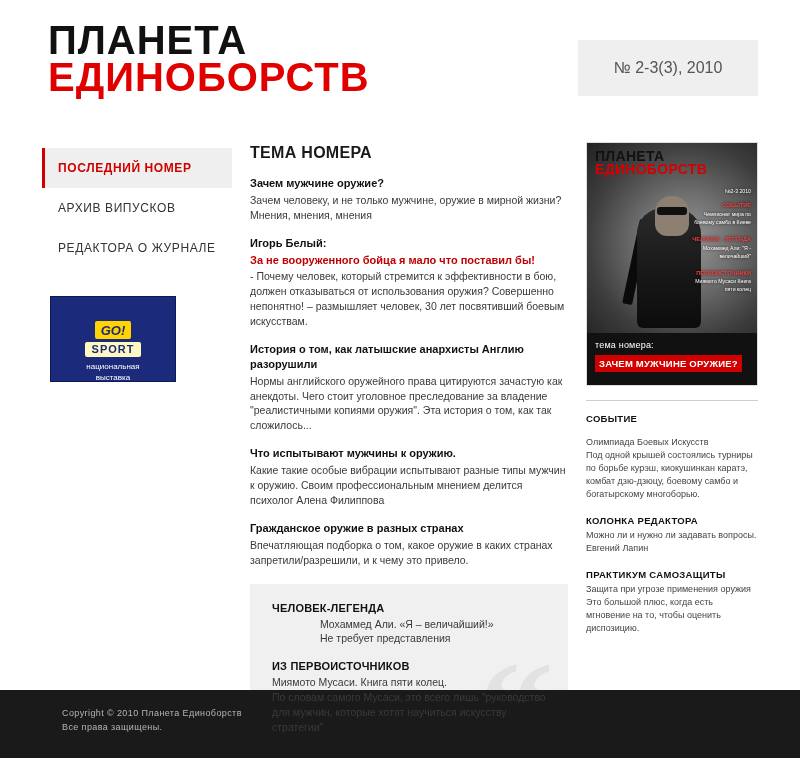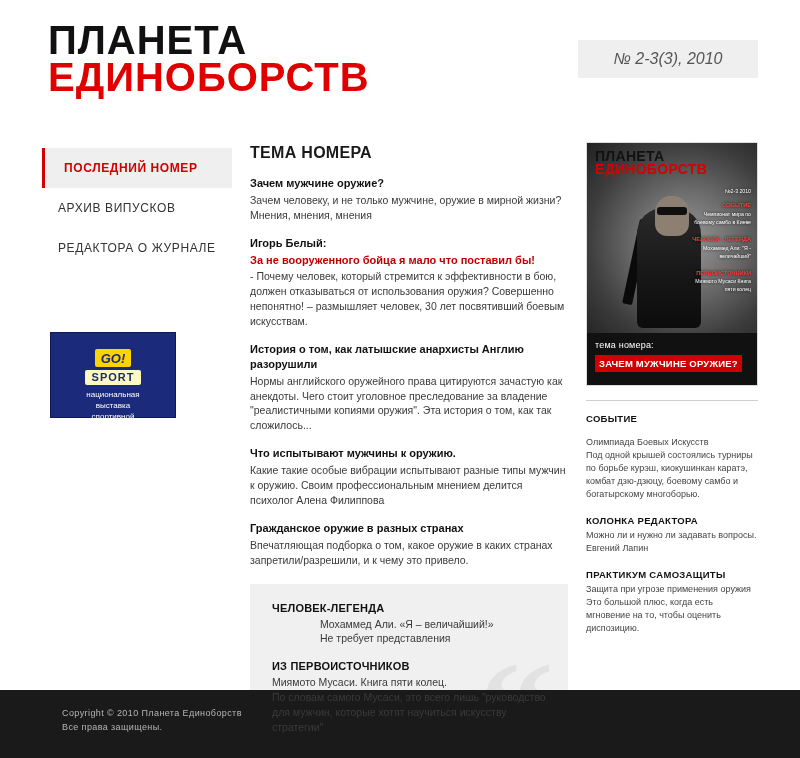--- a/index.html
+++ b/index.html
@@ -40,28 +40,27 @@
     font-weight: bold;
     letter-spacing: 1px;
     color: #e00000;
     display: block;
   }
   .issue-box {
     position: absolute;
     right: 42px;
     top: 40px;
     width: 180px;
-    height: 38px;
+    height: 56px;
     background: #efefef;
     color: #555555;
     font-size: 16px;
     display: flex;
     align-items: center;
     justify-content: center;
-    font-style: italic;
   }
 
   
   .content {
     position: relative;
     padding: 18px 42px 0 42px;
     display: flex;
     gap: 0;
   }
 
@@ -79,33 +78,33 @@
     font-size: 12px;
     letter-spacing: 0.6px;
     color: #333333;
     cursor: pointer;
   }
   .nav-item.active {
     background: #efefef;
     color: #d00000;
     font-weight: bold;
     border-left: 3px solid #d00000;
-    padding-left: 19px;
+    padding-left: 13px;
   }
   .banner {
-    margin-top: 64px;
+    margin-top: 28px;
     margin-left: 8px;
     width: 126px;
     height: 86px;
     background: #1b2a7a;
     border: 1px solid #0d1a55;
     position: relative;
     color: #ffffff;
     text-align: center;
-    padding-top: 16px;
+    padding-top: 24px;
   }
   .banner-go {
     display: inline-block;
     background: #ffd400;
     color: #1b2a7a;
     font-weight: bold;
     font-size: 13px;
     line-height: 1;
     padding: 3px 6px 2px 6px;
     border-radius: 2px;

